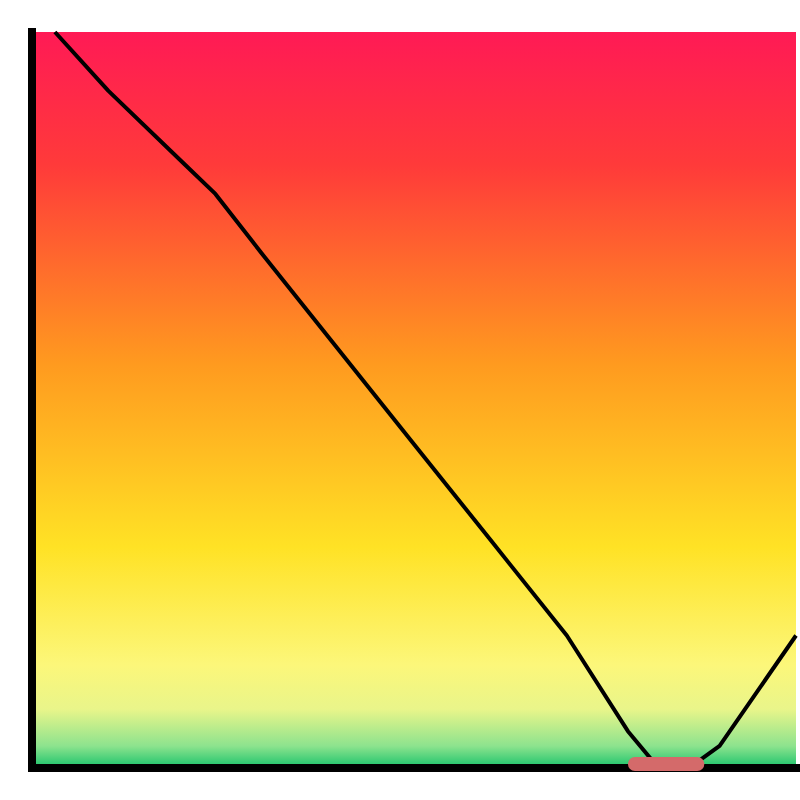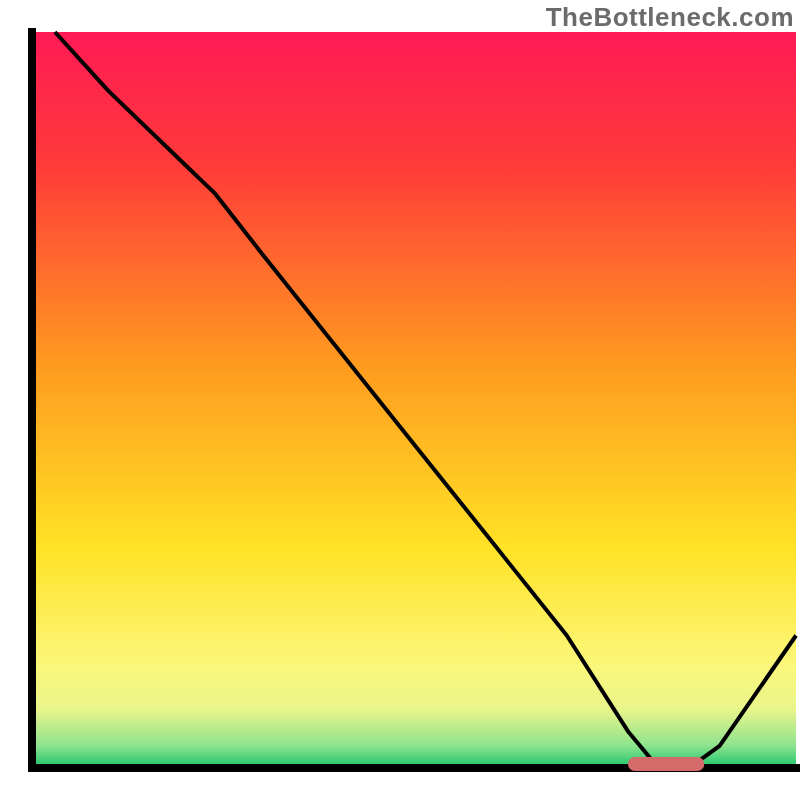--- a/index.html
+++ b/index.html
@@ -42,14 +42,13 @@
           <stop offset="92%" stop-color="#e9f58a"></stop>
           <stop offset="97%" stop-color="#8de38e"></stop>
           <stop offset="100%" stop-color="#19c36b"></stop>
         </linearGradient>
       </defs>
       <rect x="32" y="32" width="764" height="736" fill="url(#bg-grad)"></rect>
       <path d="M 32 32 L 32 768 L 796 768" stroke="#000000" stroke-width="8" fill="none" stroke-linecap="square"></path>
       <path d="M 54.9 32.0 L 108.4 90.9 L 184.8 164.5 L 215.4 193.9 L 261.2 252.8 L 337.6 348.5 L 414.0 444.2 L 490.4 539.8 L 566.8 635.5 L 627.9 731.2 L 658.5 768.0 L 689.0 768.0 L 719.6 745.9 L 796.0 635.5" stroke="#000000" stroke-width="4" fill="none" stroke-linejoin="round"></path>
       <rect x="627.9200000000001" y="757" width="76.39999999999998" height="14" rx="7" fill="#d46a6a"></rect>
     </svg>
-  <div class="watermark">TheBottleneck.com</div>
 </div>
 
 </body></html>

